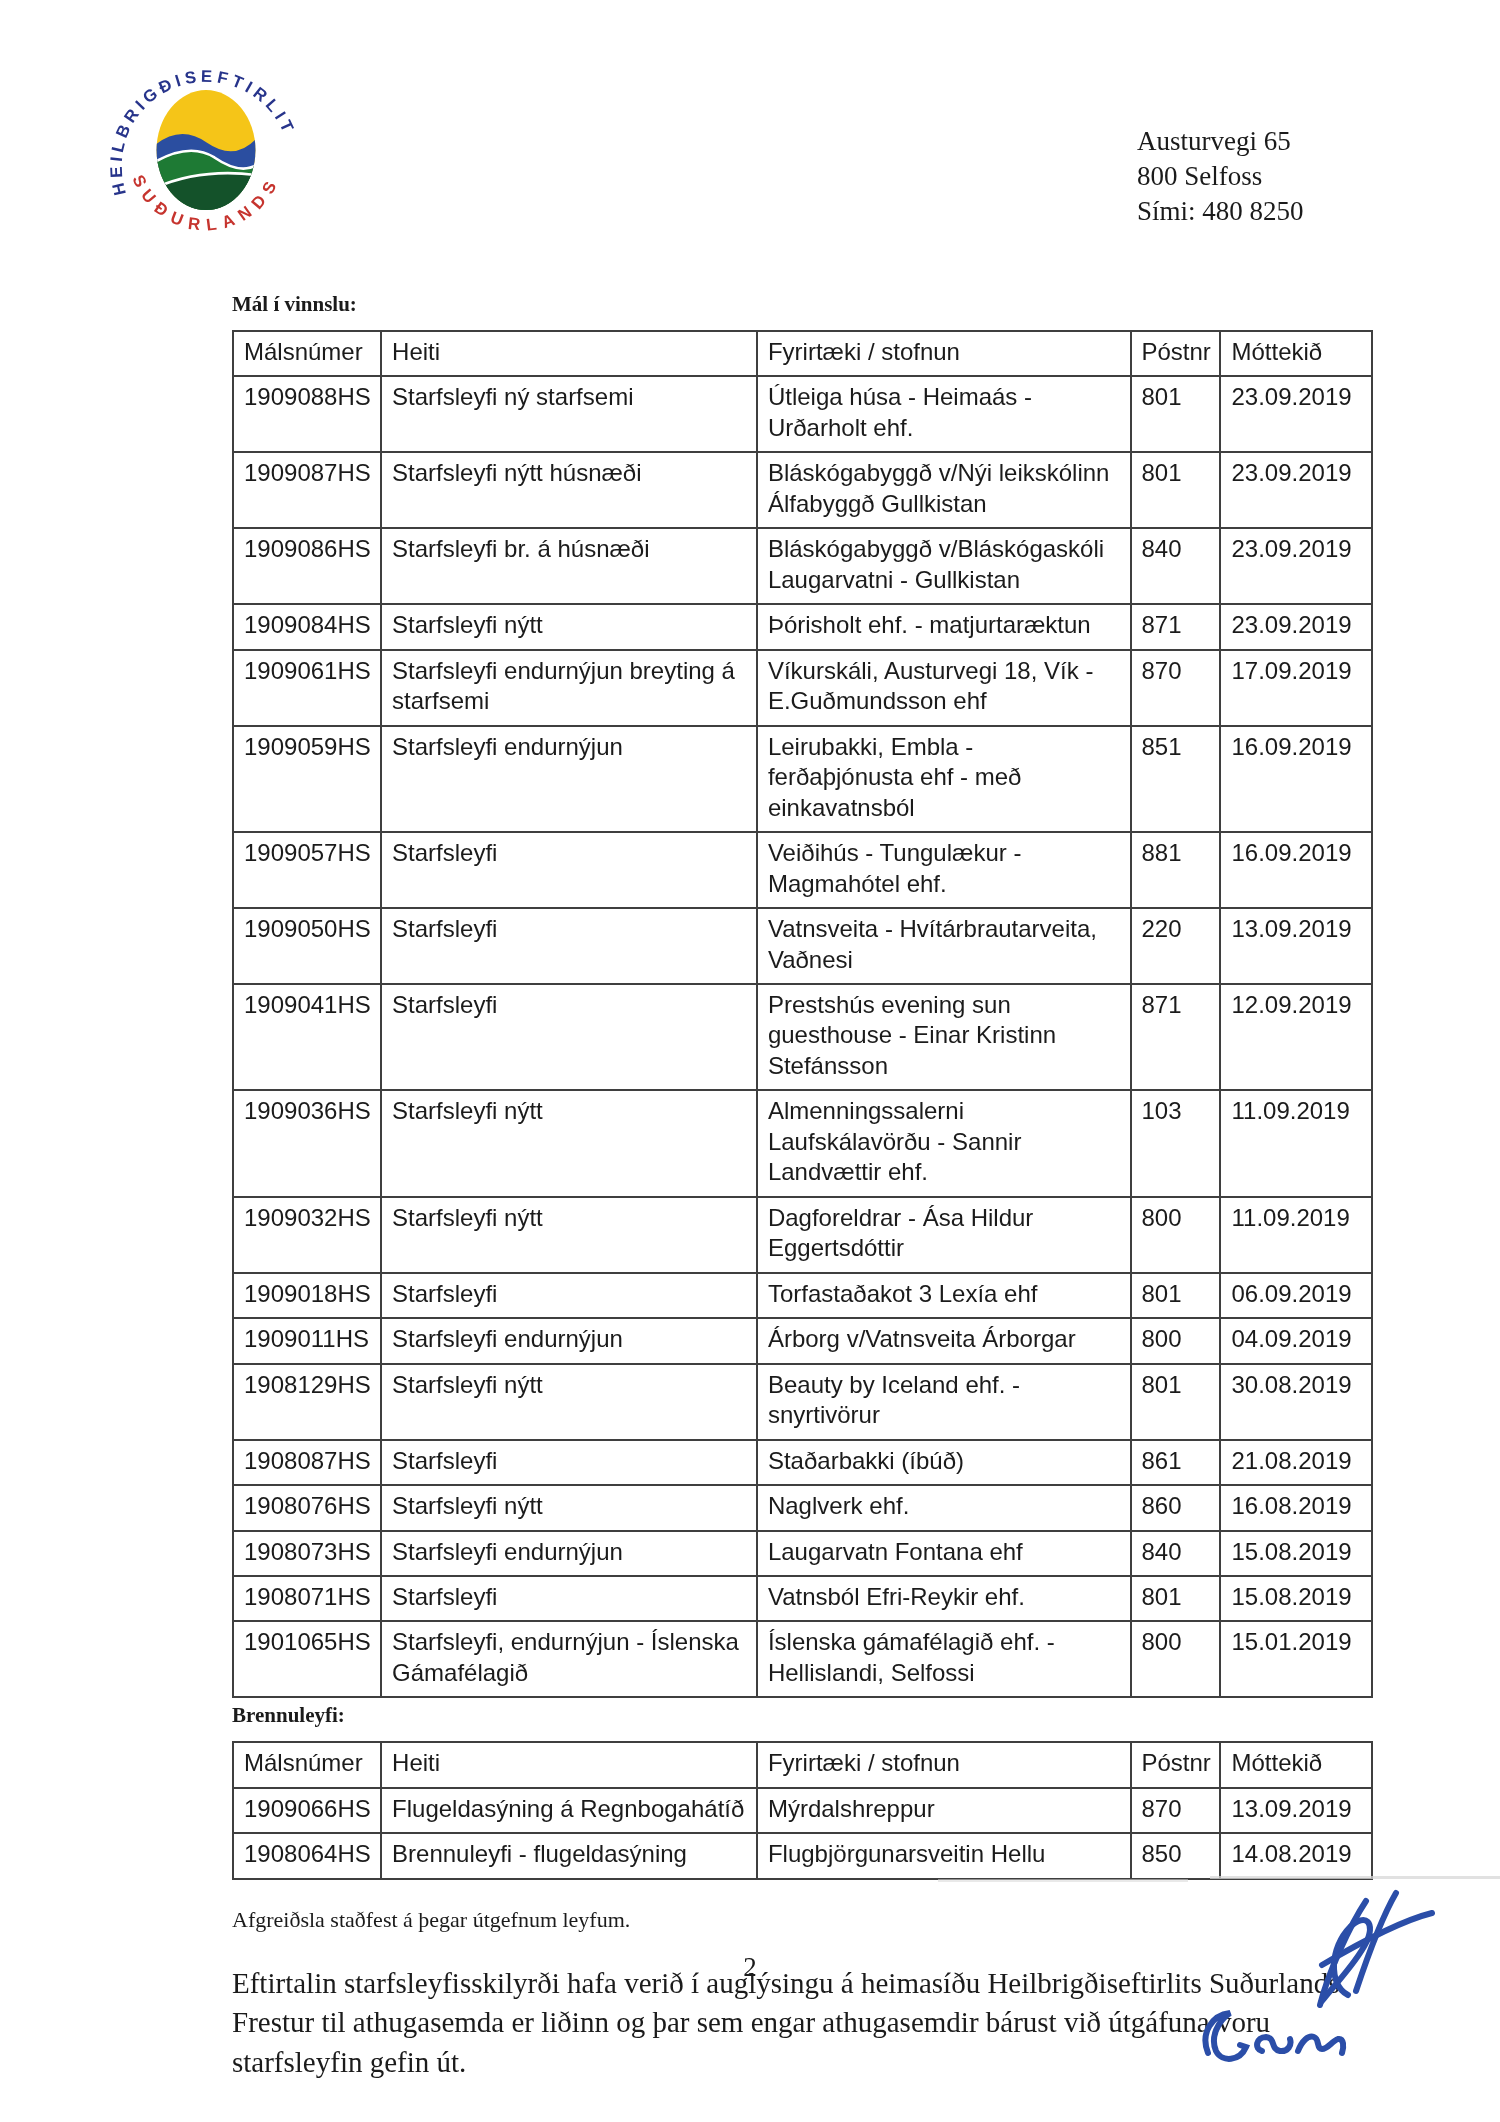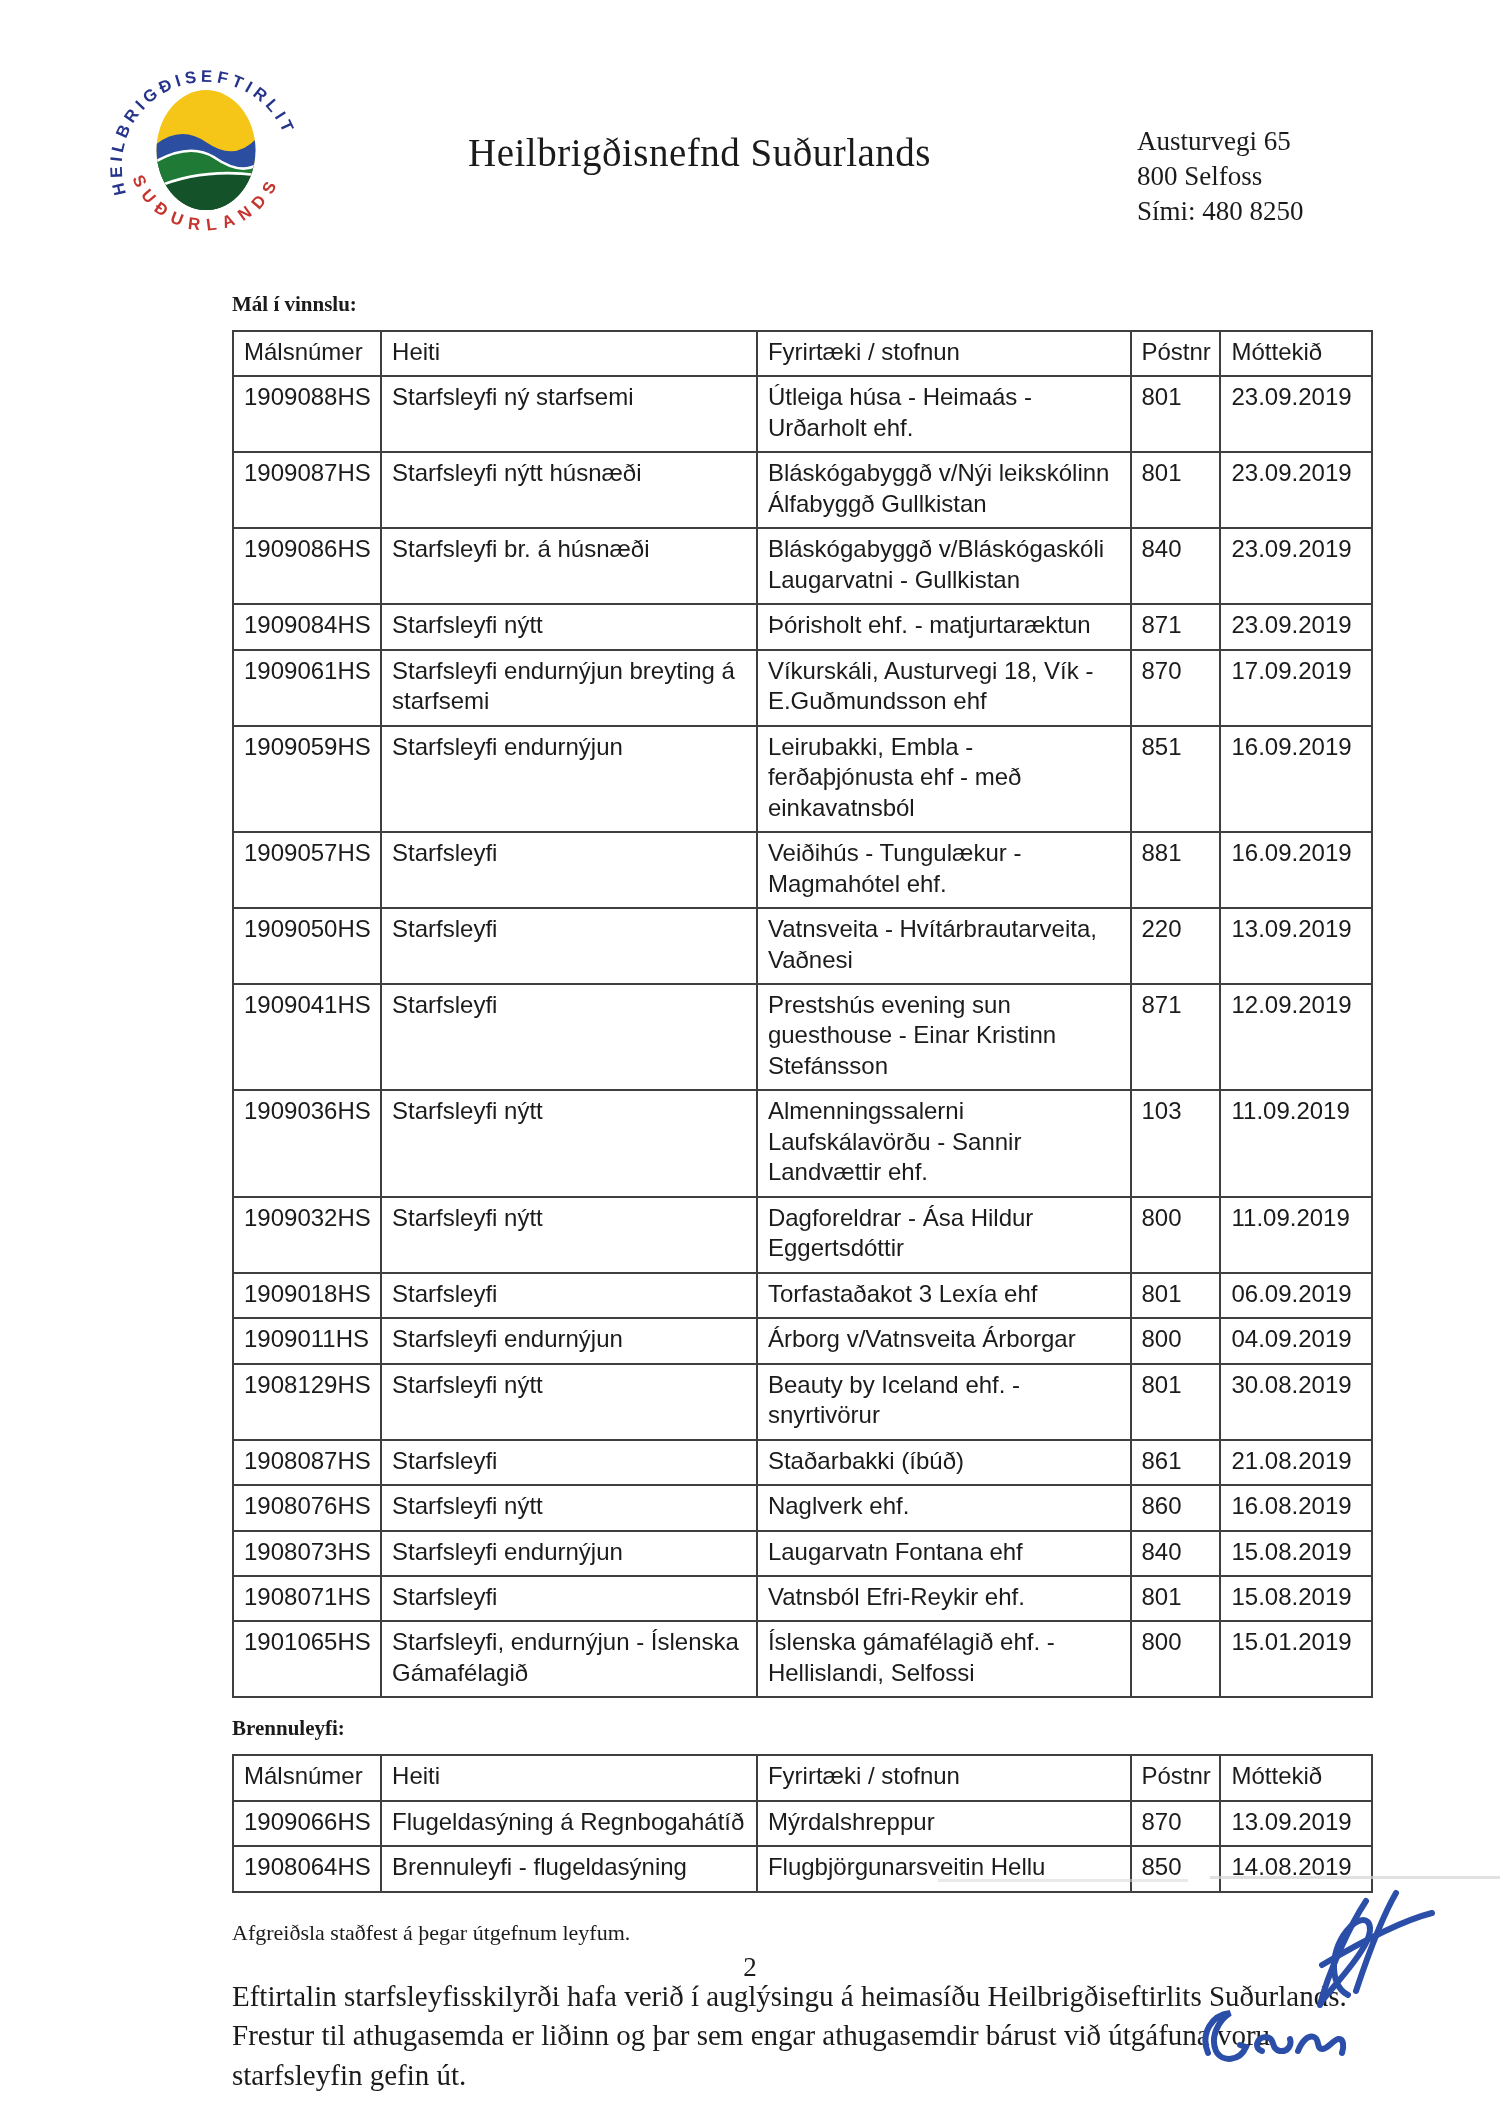--- a/index.html
+++ b/index.html
@@ -7,21 +7,21 @@
         font-family:"Liberation Serif",serif;color:#1b1b1b;overflow:hidden;}
 
   
   .logo{position:absolute;left:106px;top:48px;width:200px;height:200px;}
   .org-title{position:absolute;left:468px;top:130px;font-size:39px;letter-spacing:0.5px;white-space:nowrap;}
   .address{position:absolute;left:1137px;top:124px;font-size:27px;line-height:35px;}
 
   
   .main{position:absolute;left:232px;top:292px;width:1141px;}
   .section-title{font-size:21px;font-weight:bold;margin:0 0 13px 0;}
-  .section-title.second{margin-top:18px;}
+  .section-title.second{margin-top:5px;}
 
   table{width:100%;border-collapse:collapse;table-layout:fixed;
         font-family:"Liberation Sans","DejaVu Sans",sans-serif;font-size:24px;}
   col.c1{width:13.0%} col.c2{width:33.0%} col.c3{width:32.8%} col.c4{width:7.9%} col.c5{width:13.3%}
   th,td{border:2px solid #3f3f3f;padding:5px 10px 8px 10px;vertical-align:top;
         text-align:left;line-height:1.27;overflow:hidden;}
   th{font-weight:normal;}
 
   .confirm{font-size:22px;margin:27px 0 0 0;}
   .announce{font-size:29px;line-height:1.36;margin:31px 0 0 0;width:1125px;}
@@ -53,21 +53,20 @@
       <path d="M 44,134 Q 92,112 152,122 L 155,172 L 40,172 Z" fill="#14522a" stroke="#ffffff" stroke-width="2.5"></path>
     </g>
     <text font-size="16" font-weight="bold" fill="#27348b" letter-spacing="4" font-family="Liberation Sans, sans-serif">
       <textPath href="#arcTop" startOffset="2">HEILBRIGÐISEFTIRLIT</textPath>
     </text>
     <text font-size="16" font-weight="bold" fill="#c6342e" letter-spacing="7" font-family="Liberation Sans, sans-serif">
       <textPath href="#arcBot" startOffset="4">SUÐURLANDS</textPath>
     </text>
   </svg>
 
-  <div class="org-title">Heilbrigðisnefnd Suðurlands</div>
   <div class="address">
     <div>Austurvegi 65</div>
     <div>800 Selfoss</div>
     <div>Sími: 480 8250</div>
   </div>
 
   <div class="main">
 
     <div class="section-title">Mál í vinnslu:</div>
 

